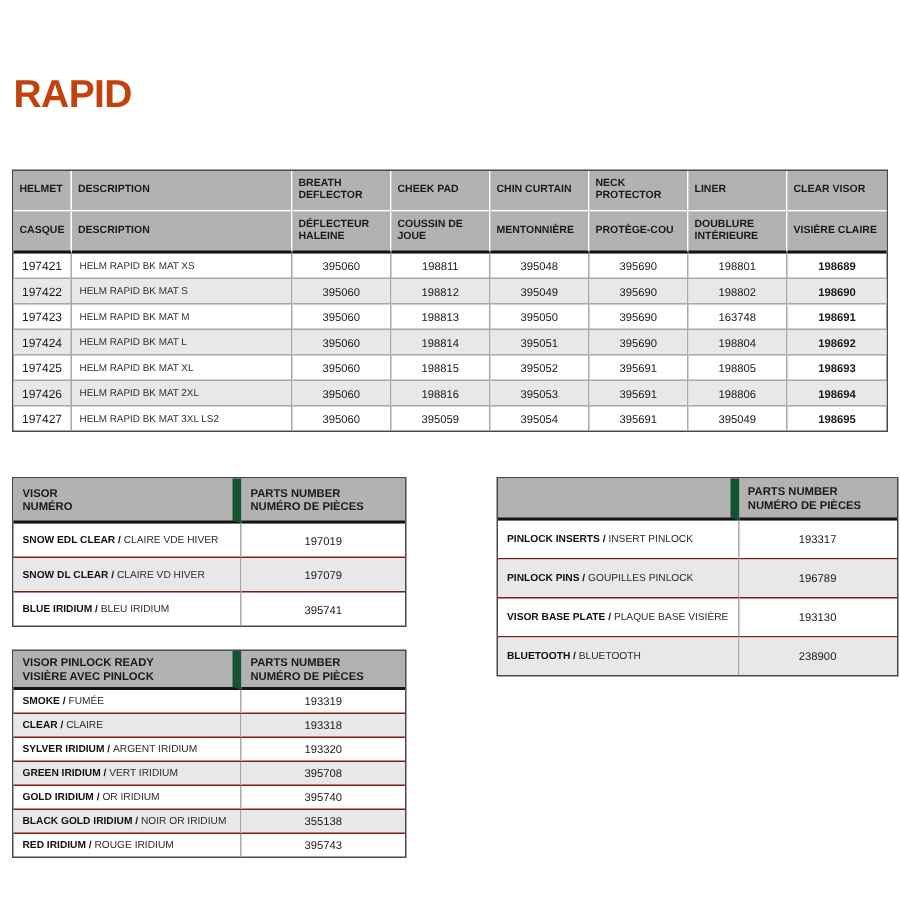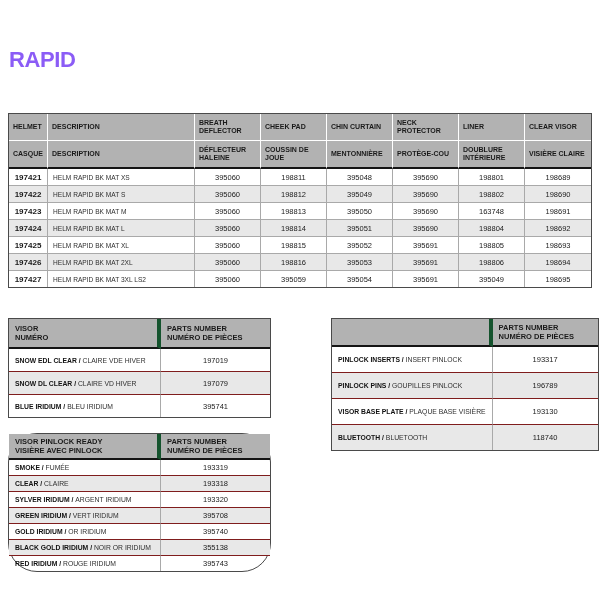--- a/index.html
+++ b/index.html
@@ -1,22 +1,22 @@
 <!DOCTYPE html>
 <html><head>
 <meta charset="utf-8">
 <style>
   html,body { margin:0; padding:0; background:#ffffff; }
   .page {
     position:relative; width:600px; height:600px; background:#ffffff;
     font-family:"Liberation Sans", sans-serif; color:#1a1a1a; overflow:hidden;
   }
   .title1, .title2 {
-    position:absolute; left:9px; font-size:22px; font-weight:bold;
-    letter-spacing:-0.4px; color:#8b5cf6; white-space:nowrap;
+    position:absolute; left:9px; font-size:26px; font-weight:bold;
+    letter-spacing:-0.4px; color:#c2410c; white-space:nowrap;
   }
   .title1 { top:47px; }
   .title2 { top:73px; }
 
   .tblwrap { position:absolute; border:1px solid #4a4a4a; background:#fff; }
   table { border-collapse:separate; border-spacing:0; table-layout:fixed; }
   th, td { overflow:hidden; vertical-align:middle; }
 
   
   #main-wrap { left:8px; top:113px; }
@@ -25,30 +25,30 @@
     text-align:left; padding:0 4px; height:26px;
     border-right:1px solid #ffffff;
   }
   .main thead tr.hdr-en th { border-bottom:1px solid #ffffff; }
   .main thead tr.hdr-fr th { border-bottom:2px solid #141414; }
   .main th:last-child { border-right:none; }
   .main td {
     font-size:7.5px; height:16px; text-align:center; padding:0 3px;
     border-right:1px solid #a9a9a9; border-bottom:1px solid #a9a9a9;
   }
-  .main td:last-child { border-right:none; }
+  .main td:last-child { border-right:none;font-weight:bold; }
   .main tbody tr:last-child td { border-bottom:none; }
   .main tbody tr:nth-child(even) td { background:#e8e8e8; }
-  .main td.c-helmet { font-weight:bold; font-size:8px; }
+  .main td.c-helmet { font-weight:normal; font-size:8px; }
   .main td.c-desc { text-align:left; font-size:6.6px; color:#2e2e2e; padding:0 5px; white-space:nowrap; }
 
   
   .small th {
     background:#b2b2b2; font-size:7.5px; line-height:9.5px; font-weight:bold;
-    text-align:left; padding:0 6px; border-right:4px solid #14532d;
+    text-align:left; padding:0 6px; border-right:6px solid #14532d;
     border-bottom:2px solid #141414;
   }
   .small th:last-child { border-right:none; }
   .small th .hl { display:block; }
   .small td {
     border-right:1px solid #a9a9a9; border-bottom:1px solid #7f1d1d; padding:0 6px;
   }
   .small td:last-child { border-right:none; }
   .small tbody tr:last-child td { border-bottom:none; }
   .small tbody tr:nth-child(even) td { background:#e8e8e8; }
@@ -59,21 +59,21 @@
   .lbl .fr { font-weight:normal; color:#2e2e2e; }
 
   #visor-wrap { left:8px; top:318px; }
   #visor-wrap th { height:28px; }
   #visor-wrap td { height:22px; }
 
   #acc-wrap { left:331px; top:318px; }
   #acc-wrap th { height:26px; }
   #acc-wrap td { height:25px; }
 
-  #pinlock-wrap { left:8px; top:433px;border-radius:29px; }
+  #pinlock-wrap { left:8px; top:433px; }
   #pinlock-wrap th { height:24px; }
   #pinlock-wrap td { height:15px; }
 </style>
 </head>
 <body>
 
 <div class="page">
 
   <div class="title1">RAPID</div>
 
@@ -244,21 +244,21 @@
         <tr>
           <td class="lbl"><span class="en">PINLOCK PINS</span><span class="fr">GOUPILLES PINLOCK</span></td>
           <td class="num">196789</td>
         </tr>
         <tr>
           <td class="lbl"><span class="en">VISOR BASE PLATE</span><span class="fr">PLAQUE BASE VISIÈRE</span></td>
           <td class="num">193130</td>
         </tr>
         <tr>
           <td class="lbl"><span class="en">BLUETOOTH</span><span class="fr">BLUETOOTH</span></td>
-          <td class="num">118740</td>
+          <td class="num">238900</td>
         </tr>
       </tbody>
     </table>
   </div>
 
   <div class="tblwrap small" id="pinlock-wrap">
     <table>
       <colgroup>
           <col style="width:152px">
           <col style="width:109px">

